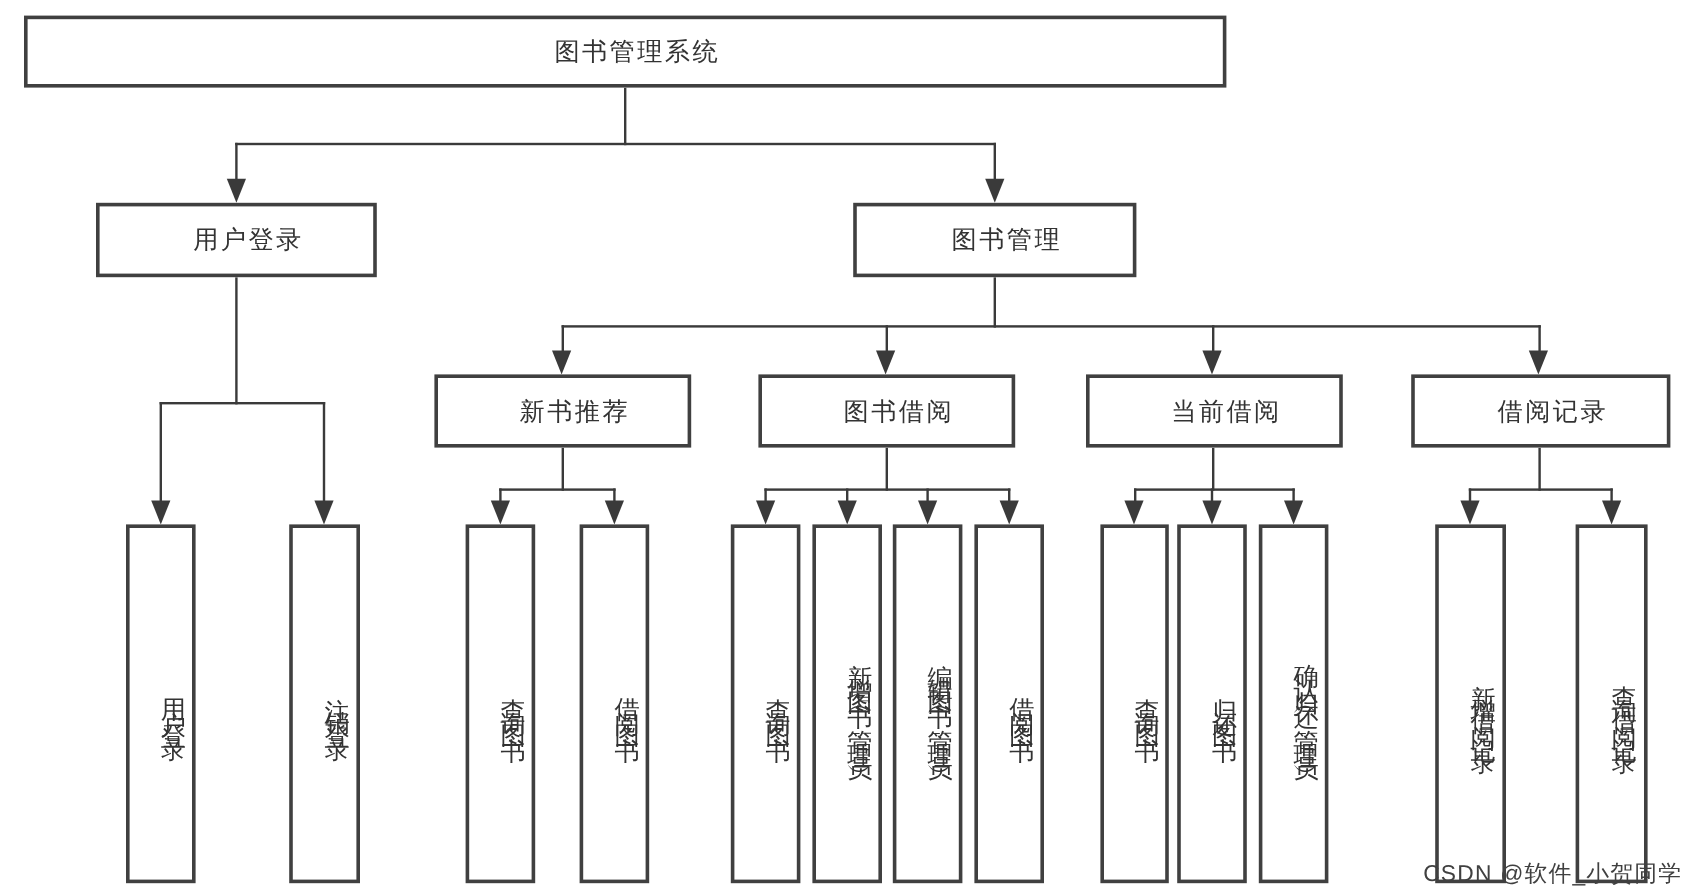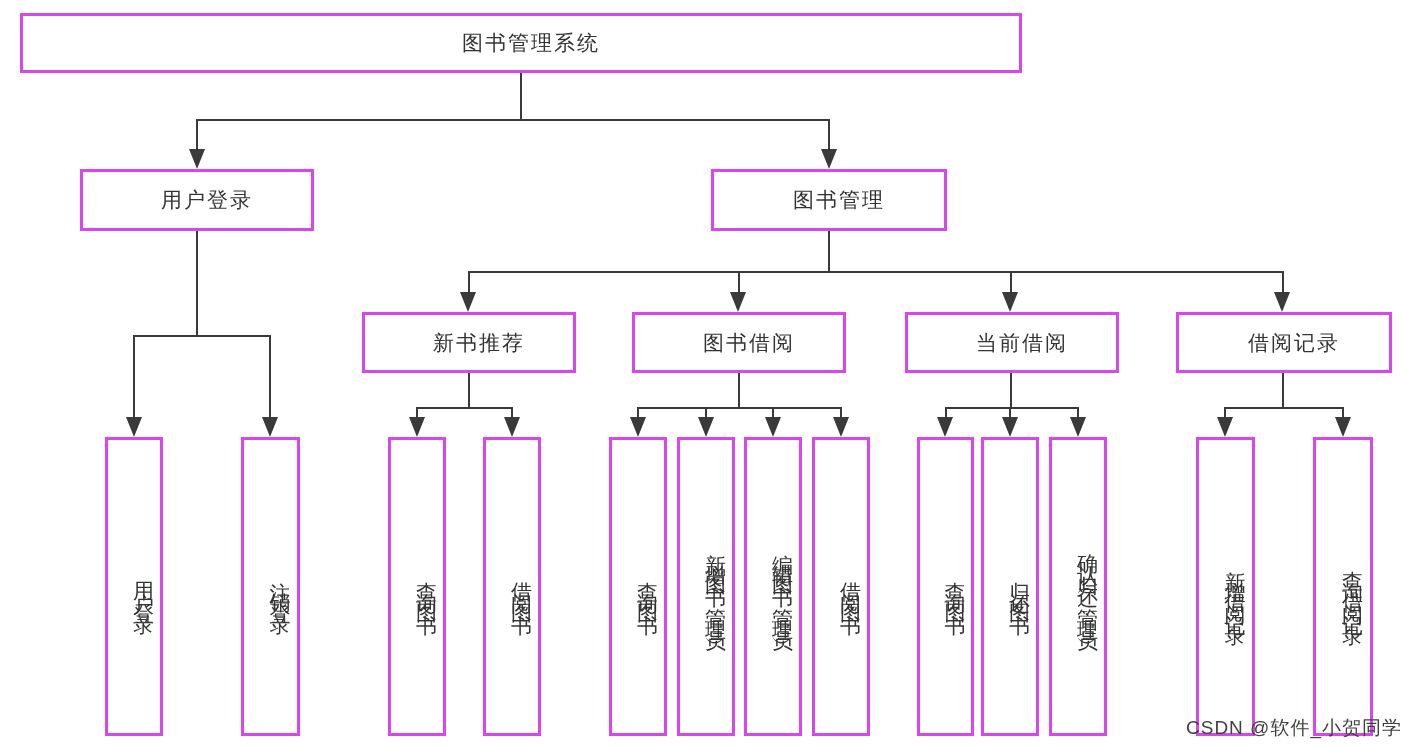--- a/index.html
+++ b/index.html
@@ -6,21 +6,21 @@
   #canvas{
     position:relative;
     width:1405px;height:747px;
     background:#ffffff;
     font-family:"Liberation Sans", sans-serif;
     overflow:hidden;
   }
   .node{
     position:absolute;
     background:#ffffff;
-    border:3px solid #d946ef;
+    border:3px solid #404040;
     box-sizing:border-box;
     display:flex;align-items:center;justify-content:center;
     z-index:2;
     padding-left:20px;
   }
   .node .lbl{
     font-size:21px;
     color:#333333;
     letter-spacing:2px;
     white-space:nowrap;

